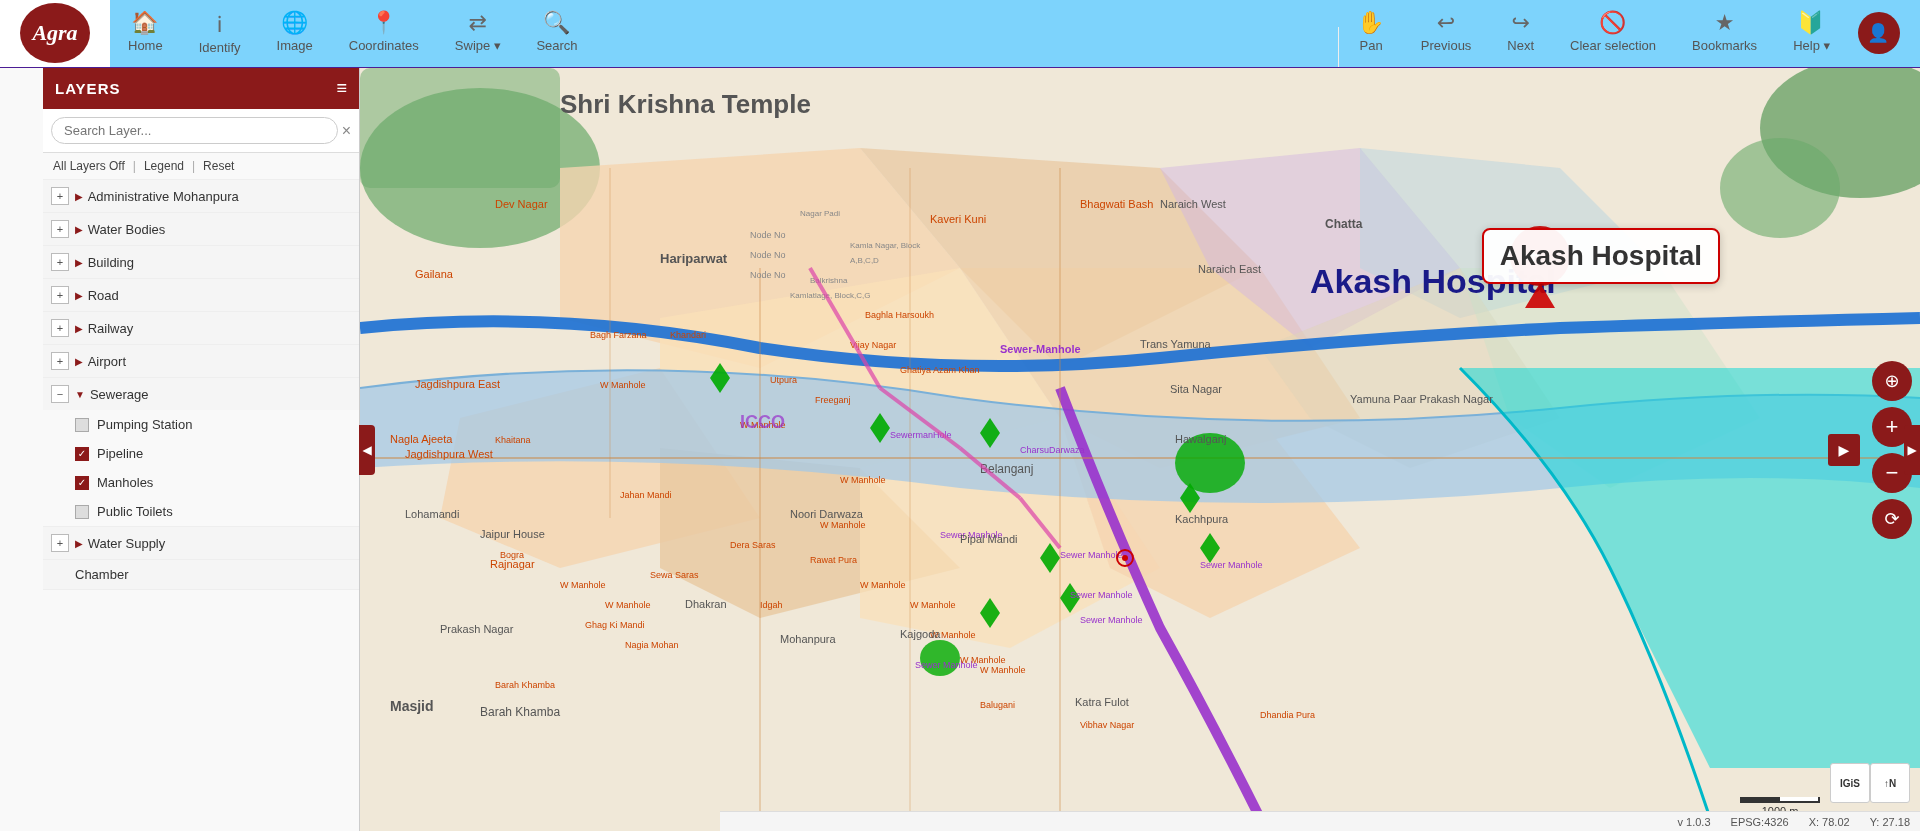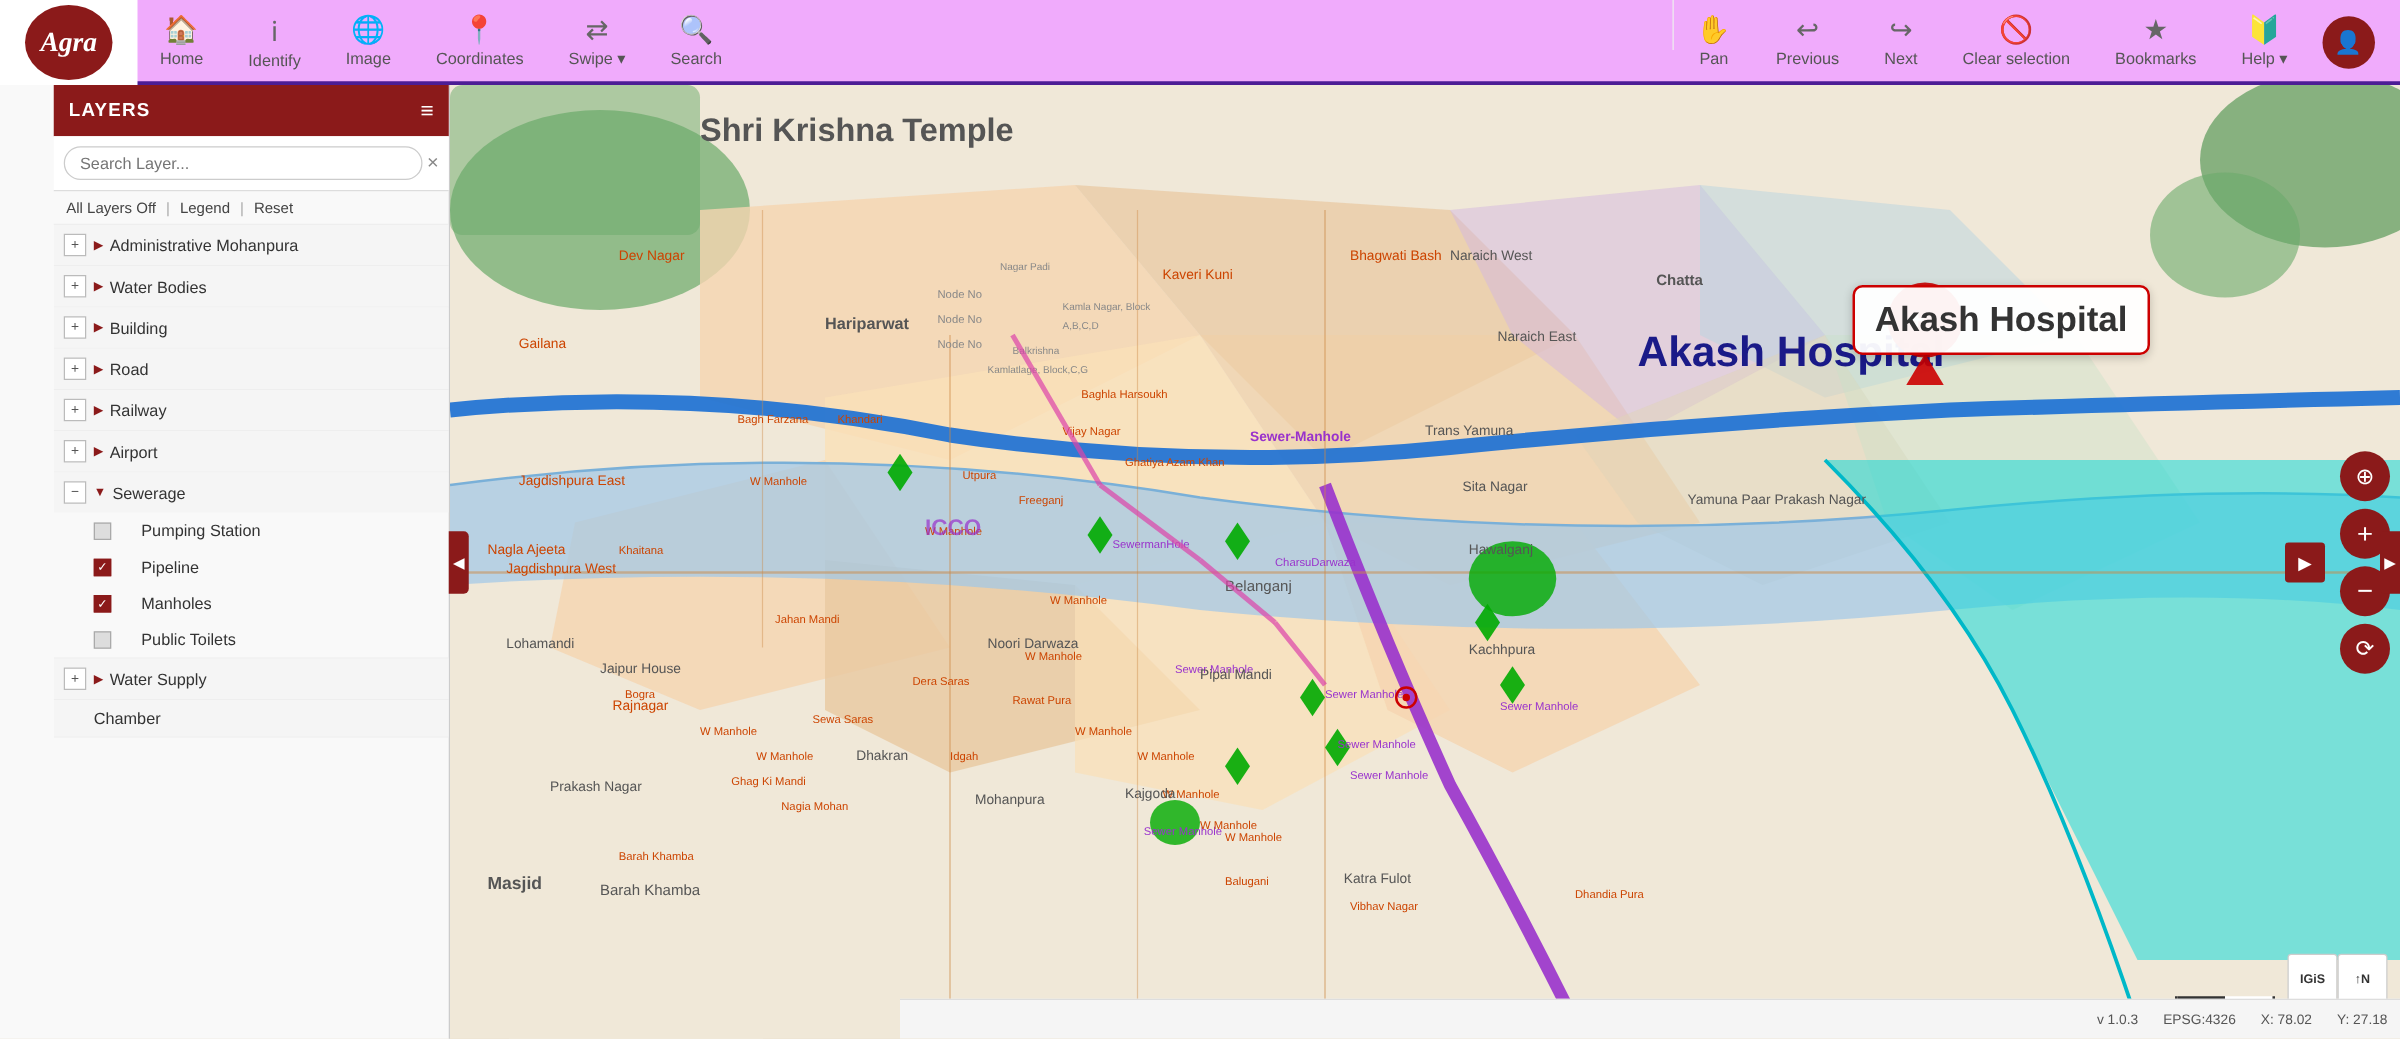--- a/index.html
+++ b/index.html
@@ -3,24 +3,24 @@
   <meta charset="utf-8">
   <style>
     * { margin: 0; padding: 0; box-sizing: border-box; }
     body { font-family: Arial, sans-serif; width: 1920px; height: 831px; overflow: hidden; background: #e8e0d0; }
 
     
     .navbar {
       position: absolute;
       top: 0; left: 0; right: 0;
       height: 68px;
-      background: #f0abfc;
-      display: flex;
-      align-items: flex-start;
-      border-bottom: 3px solid #4c1d95;
+      background: #7dd3fc;
+      display: flex;
+      align-items: flex-end;
+      border-bottom: 1px solid #4c1d95;
       z-index: 100;
     }
     .logo-area {
       width: 110px;
       height: 68px;
       display: flex;
       align-items: center;
       justify-content: center;
       background: #fff;
       flex-shrink: 0;
@@ -168,21 +168,20 @@
       margin-right: 5px;
       font-size: 10px;
     }
     .layer-item {
       display: flex;
       align-items: center;
       padding: 7px 8px 7px 32px;
       font-size: 13px;
       color: #333;
       cursor: pointer;
-      gap: 16px;
     }
     .layer-checkbox {
       width: 14px;
       height: 14px;
       border: 1px solid #aaa;
       background: #fff;
       margin-right: 8px;
       flex-shrink: 0;
       display: flex;
       align-items: center;
@@ -278,21 +277,21 @@
       z-index: 60;
       font-size: 12px;
     }
 
     
     .status-bar {
       position: absolute;
       bottom: 0;
       right: 0;
       left: 360px;
-      height: 32px;
+      height: 20px;
       background: #f5f5f5;
       border-top: 1px solid #ddd;
       display: flex;
       align-items: center;
       justify-content: flex-end;
       font-size: 11px;
       color: #555;
       padding: 0 10px;
       gap: 20px;
       z-index: 20;

